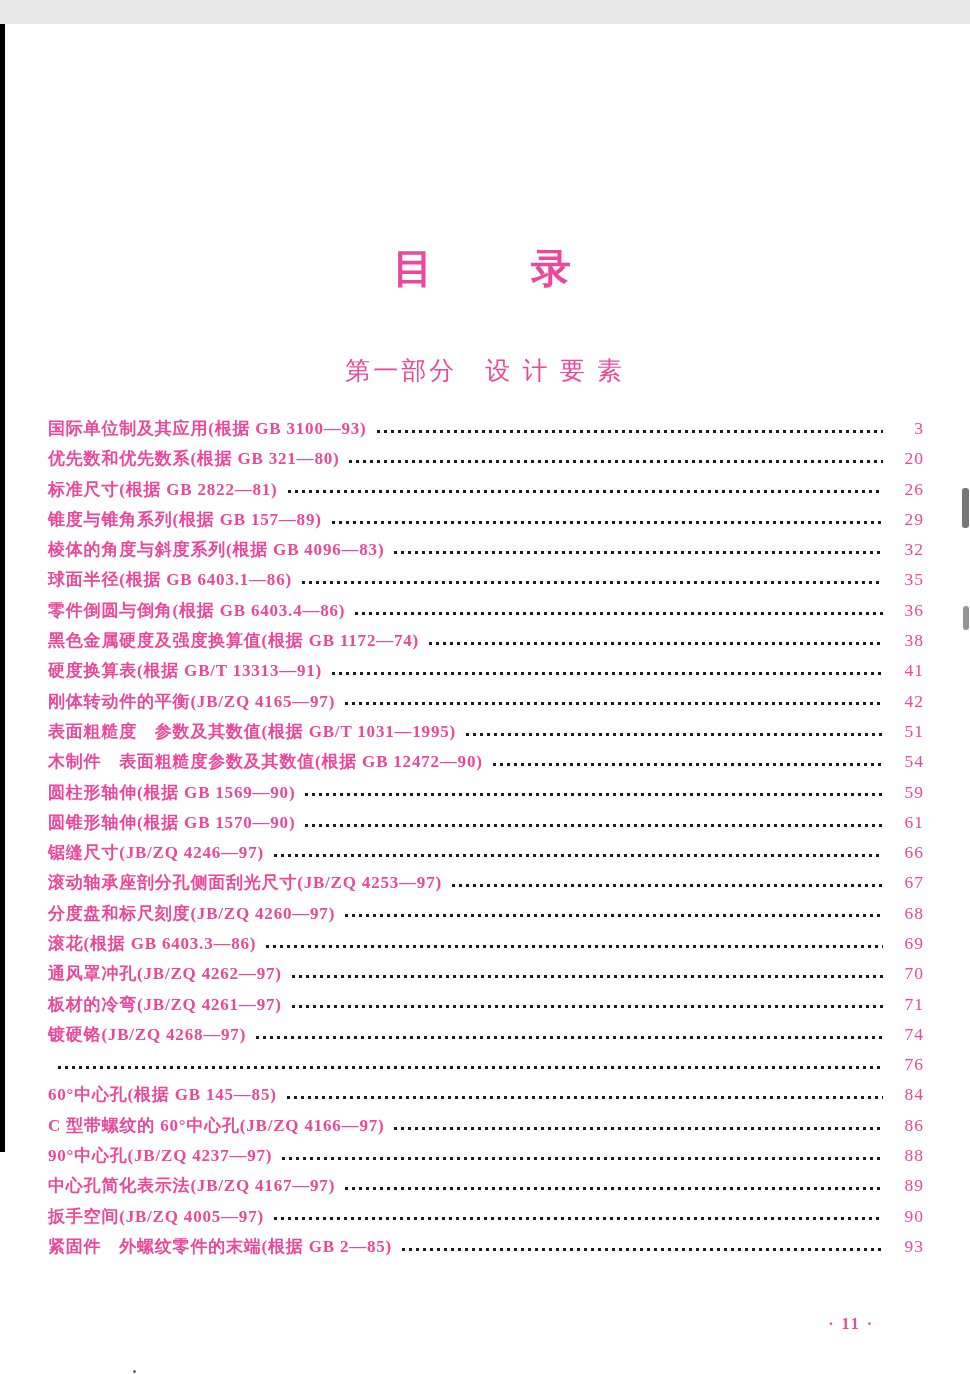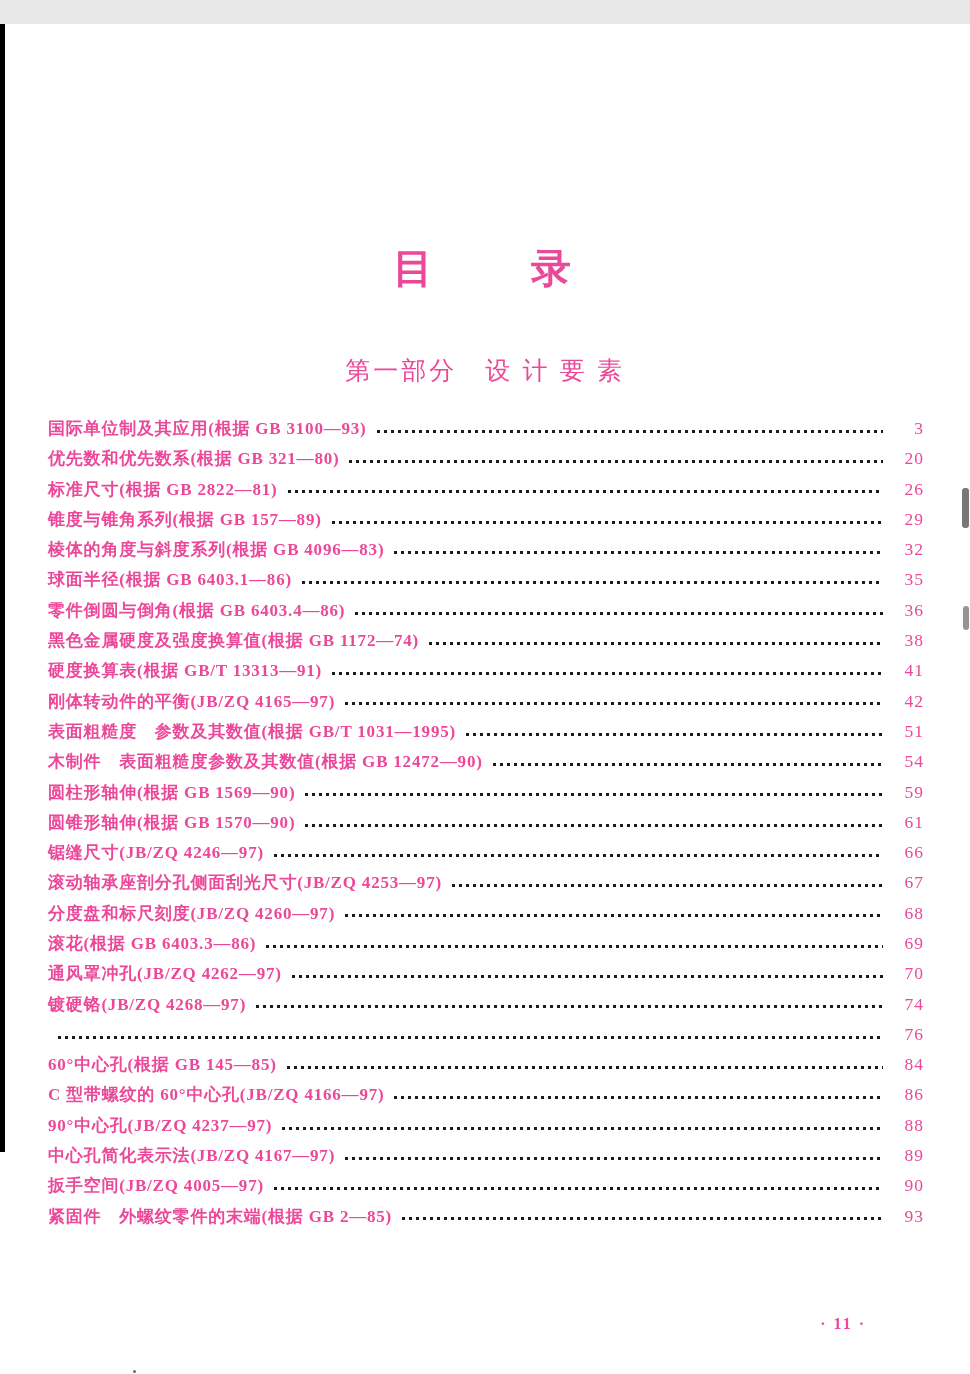--- a/index.html
+++ b/index.html
@@ -67,21 +67,21 @@
   .toc-page {
     flex: 0 0 36px;
     text-align: right;
     font-size: 17.5px;
     letter-spacing: 1px;
   }
 
   
   .footer {
     position: absolute;
-    right: 104px;
+    right: 96px;
     top: 1291px;
     font-size: 16px;
     letter-spacing: 2px;
     font-weight: 600;
   }
 
   
   .artifact { position: absolute; background: #000; }
   .left-bar      { left: 0; top: 0; width: 5px; height: 1128px; }
   .bottom-line   { left: 0; top: 1362px; width: 100%; height: 7px; background: #151515; transform: rotate(-0.18deg); transform-origin: left center; }
@@ -191,20 +191,25 @@
         <span class="toc-title">滚花(根据 GB 6403.3—86)</span>
         <span class="leader"></span>
         <span class="toc-page">69</span>
       </div>
       <div class="toc-row">
         <span class="toc-title">通风罩冲孔(JB/ZQ 4262—97)</span>
         <span class="leader"></span>
         <span class="toc-page">70</span>
       </div>
       <div class="toc-row">
+        <span class="toc-title">板材的冷弯(JB/ZQ 4261—97)</span>
+        <span class="leader"></span>
+        <span class="toc-page">71</span>
+      </div>
+      <div class="toc-row">
         <span class="toc-title">镀硬铬(JB/ZQ 4268—97)</span>
         <span class="leader"></span>
         <span class="toc-page">74</span>
       </div>
       <div class="toc-row">
         <span class="leader"></span>
         <span class="toc-page">76</span>
       </div>
       <div class="toc-row">
         <span class="toc-title">60°中心孔(根据 GB 145—85)</span>

